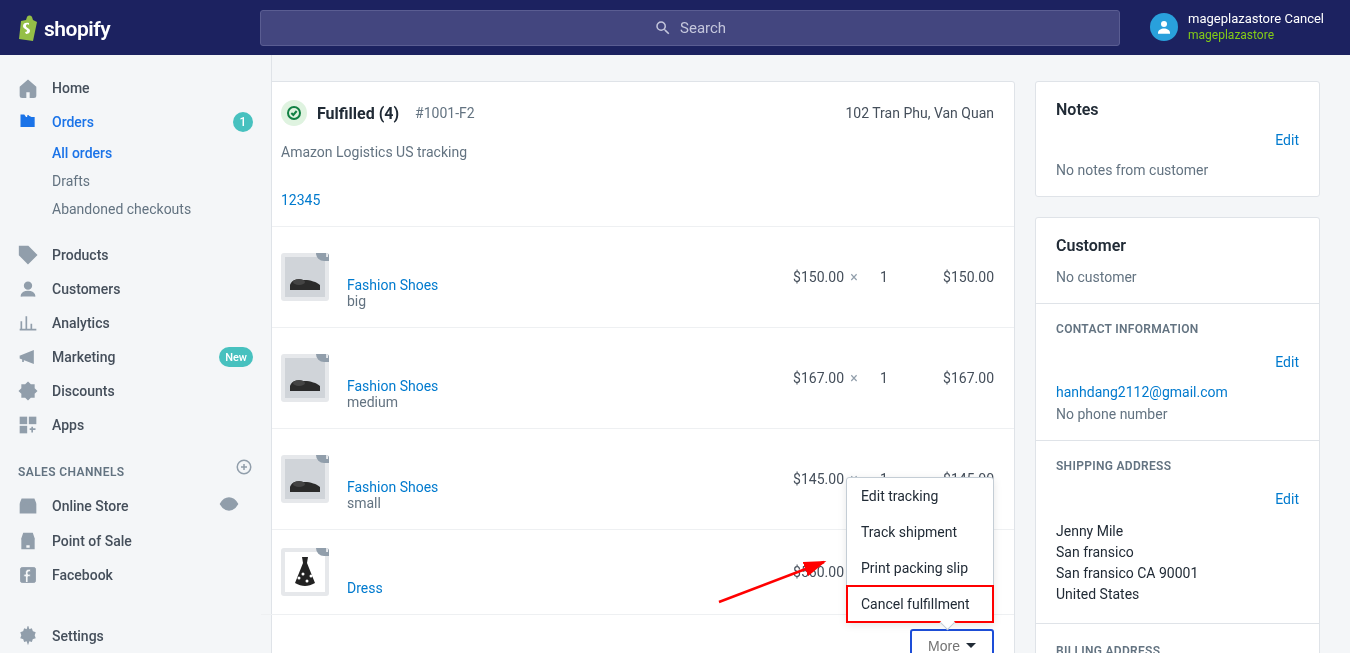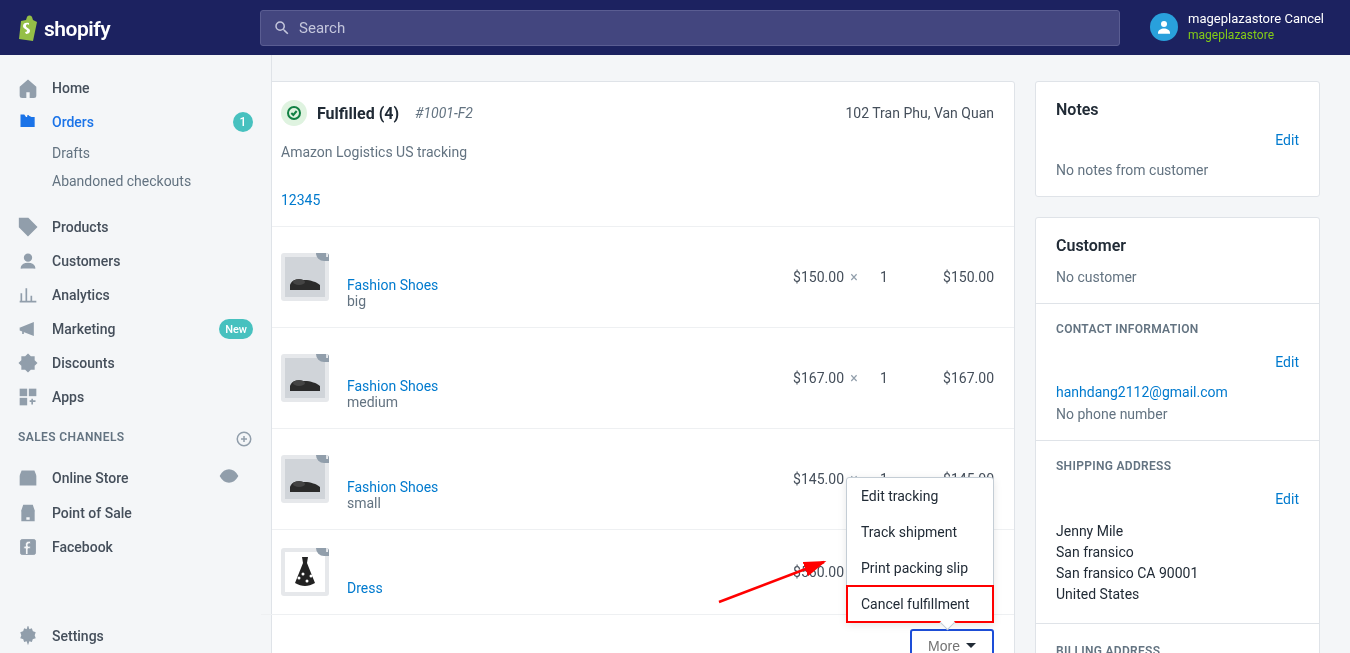--- a/index.html
+++ b/index.html
@@ -3,39 +3,39 @@
 <meta charset="utf-8">
 <style>
   * { box-sizing: border-box; margin: 0; padding: 0; }
   body { font-family: -apple-system, BlinkMacSystemFont, "Segoe UI", Roboto, sans-serif; background: #f4f6f8; color: #212b36; font-size: 14px; }
   
   
   .header { height: 55px; background: #1c2260; display: flex; align-items: center; padding: 0 16px; }
   .logo { display: flex; align-items: flex-end; gap: 4px; }
   .logo-icon { width: 24px; height: 26px; }
   .logo-text { color: #fff; font-size: 21px; font-weight: 600; letter-spacing: -0.5px; }
-  .search-bar { flex: 1; margin: 0 30px 0 150px; height: 36px; background: #43467f; border-radius: 3px; display: flex; align-items: center; padding: 11px 12px; border: 1px solid #5a5d92; }
+  .search-bar { flex: 1; margin: 0 30px 0 150px; height: 36px; background: #43467f; border-radius: 3px; display: flex; align-items: center; padding: 11px 12px; border: 1px solid #5a5d92; justify-content: center; }
   .search-bar svg { fill: #c4c6dc; margin-right: 8px; }
   .search-bar span { color: #c4c6dc; font-size: 15px; }
   .user-area { display: flex; align-items: center; gap: 10px; padding-right: 10px; }
   .avatar { width: 28px; height: 28px; border-radius: 50%; background: #29a0dc; display:flex;align-items:center;justify-content:center; }
   .user-info { color: #fff; font-size: 13px; line-height: 1.3; }
   .user-info .store { color: #84cc16; font-size: 12px; }
 
   
   .sidebar { position: absolute; top: 55px; left: 0; width: 272px; bottom: 0; background: #f4f6f8; border-right: 1px solid #dfe3e8; padding-top: 16px; }
   .nav-item { display: flex; align-items: center; padding: 7px 18px; color: #454f5b; cursor: pointer; font-weight: 500; }
   .nav-item svg { width: 20px; height: 20px; margin-right: 14px; fill: #919eab; stroke: #919eab; }
   .nav-item.active { color: #1a73e8; }
   .nav-item.active svg { fill: #1a73e8; stroke: #1a73e8; }
   .nav-item .badge { margin-left: auto; background: #47c1bf; color: #fff; border-radius: 10px; min-width: 20px; height: 20px; font-size: 12px; display:flex;align-items:center;justify-content:center; padding: 0 6px; }
   .nav-item .badge.new { background: #47c1bf; font-size: 11px; }
   .sub-item { padding: 6px 18px 6px 52px; color: #637381; cursor: pointer; font-weight: 400; }
   .sub-item.active { color: #1a73e8; font-weight: 500; }
-  .section-title { padding: 16px 18px 8px; color: #637381; font-size: 12px; font-weight: 600; letter-spacing: 0.4px; display:flex; align-items:flex-start;}
+  .section-title { padding: 16px 18px 8px; color: #637381; font-size: 12px; font-weight: 600; letter-spacing: 0.4px; display:flex; align-items:flex-end;}
   .section-title .plus { margin-left: auto; color: #919eab; }
   .eye { margin-left: auto; color: #919eab; }
   .divider { height: 1px; background: transparent; margin: 10px 0 4px; }
   .settings { position: absolute; bottom: 0; left: 0; right: 0; }
 
   
   .main { margin-left: 240px; padding: 0 20px 40px; display: flex; gap: 20px; max-width: 1100px; }
   .main-col { flex: 1; padding-top: 26px; }
   .side-col { width: 285px; padding-top: 26px; }
   .card { background: #fff; border: 1px solid #dfe3e8; border-radius: 3px; margin-bottom: 20px; }
@@ -44,21 +44,21 @@
   .card-header { display:flex; justify-content: space-between; align-items: flex-start; }
   .card-title { font-size: 16px; font-weight: 600; color: #212b36; }
   .subdued { color: #637381; }
   .link { color: #007ace; cursor: pointer; margin-top: 32px; }
   .small-title { font-size: 12px; font-weight: 600; color: #637381; letter-spacing: 0.3px; }
 
   
   .fulfill-head { display:flex; align-items:center; gap: 10px; }
   .check-badge { width: 26px; height: 26px; border-radius: 50%; background: #dff3e0; display:flex;align-items:center;justify-content:center;}
   .fulfill-title { font-weight: 700; font-size: 16px; }
-  .fulfill-sub { color: #637381; font-size: 14px; font-weight: 400; margin-left: 6px; font-style: italic;}
+  .fulfill-sub { color: #637381; font-size: 14px; font-weight: 400; margin-left: 6px;}
   .location { margin-left: auto; color: #454f5b; font-size: 14px; }
 
   
   .line-item { display:flex; align-items:center; padding: 18px 20px; border-top: 1px solid #eef0f2; }
   .thumb { width: 48px; height: 48px; background: #e6e8eb; border-radius: 3px; position: relative; flex-shrink: 0; display:flex;align-items:center;justify-content:center; overflow:hidden;}
   .thumb-badge { position:absolute; top:-8px; right:-8px; background: #919eab; color:#fff; border-radius: 10px; padding: 1px 7px; font-size: 12px; font-weight:500;}
   .item-info { margin-left: 18px; flex: 1; }
   .item-price { width: 90px; text-align: right; color: #454f5b;}
   .item-x { width: 20px; text-align: center; color: #919eab;}
   .item-qty { width: 40px; text-align: center; color: #454f5b;}
@@ -113,20 +113,21 @@
       </svg>
     <span>Home</span>
   </div>
   <div class="nav-item active">
     <svg viewBox="0 0 24 24" fill="none" stroke-width="2">
         <path d="M4 4h3l2 3h10v10H4V4z M12 4v6l3-2 3 2V7"></path>
       </svg>
     <span>Orders</span>
     <span class="badge">1</span>
   </div>
+  <div class="sub-item active">All orders</div>
   <div class="sub-item">Drafts</div>
   <div class="sub-item">Abandoned checkouts</div>
   <div class="divider"></div>
   <div class="nav-item">
     <svg viewBox="0 0 24 24" fill="none" stroke-width="2">
         <path d="M12 2l10 10-10 10L2 12V2h10z M7 7h.01"></path>
       </svg>
     <span>Products</span>
   </div>
   <div class="nav-item">

